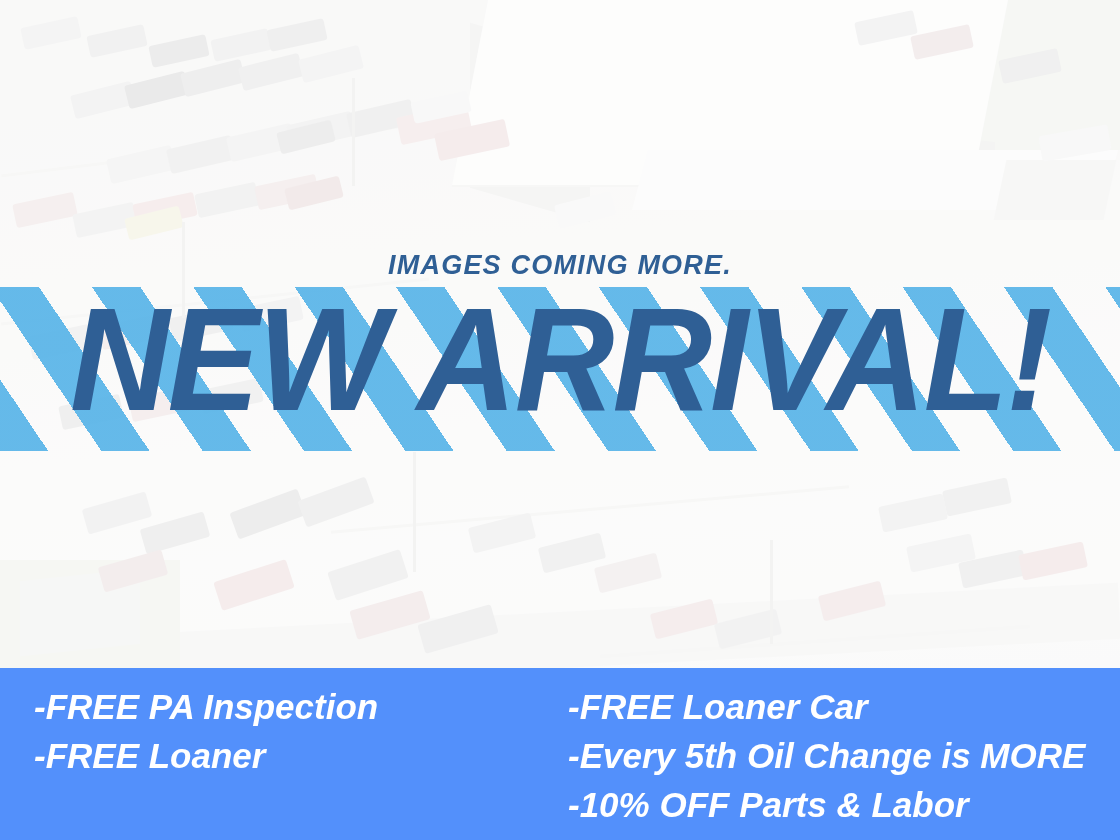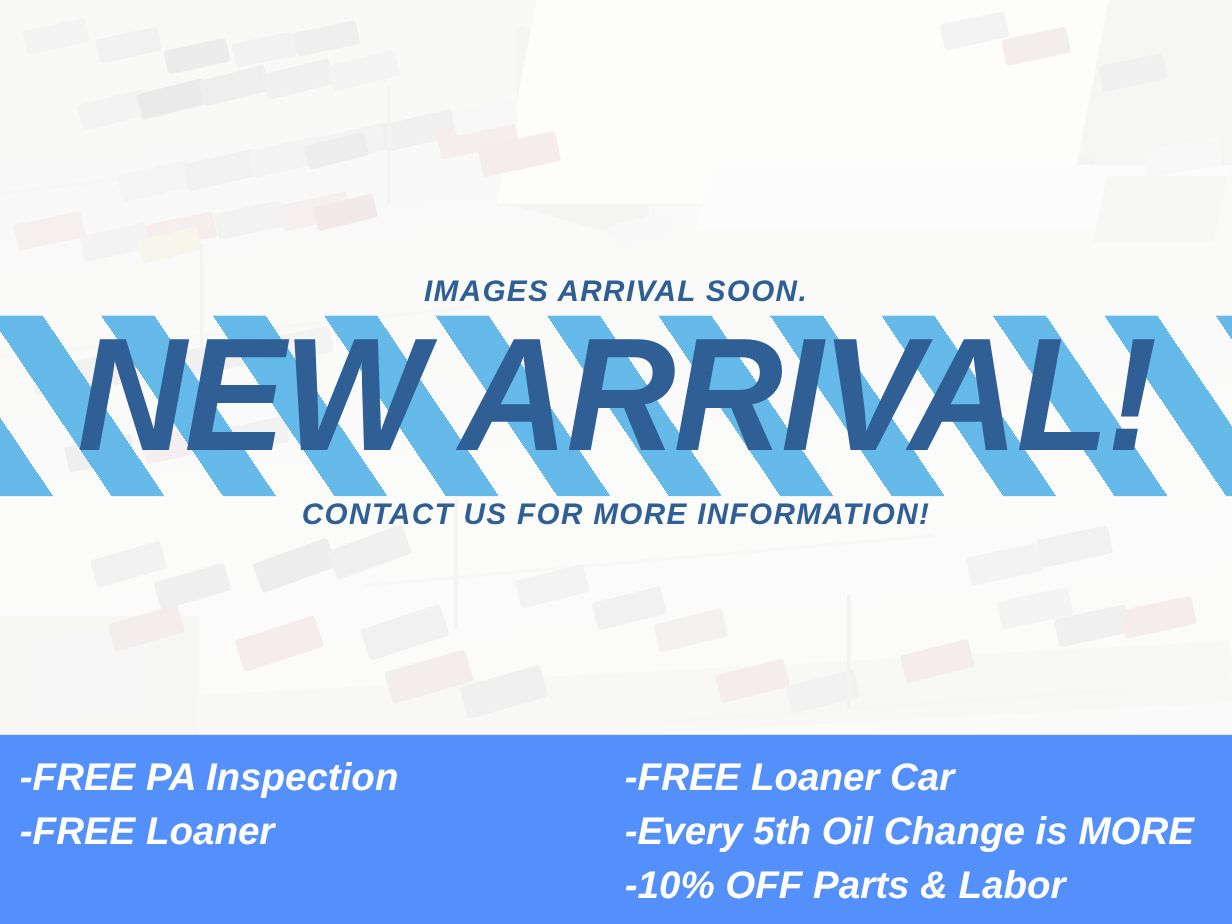--- a/index.html
+++ b/index.html
@@ -150,21 +150,21 @@
     display: flex;
     align-items: flex-start;
     box-sizing: border-box;
     padding-top: 14px;
   }
   .promo-col {
     display: flex;
     flex-direction: column;
     justify-content: flex-start;
   }
-  .promo-col-left  { width: 560px; padding-left: 18px; box-sizing: border-box; }
+  .promo-col-left  { width: 560px; padding-left: 34px; box-sizing: border-box; }
   .promo-col-right { width: 560px; padding-left: 8px;  box-sizing: border-box; }
 
   .promo-line {
     color: #ffffff;
     font-family: "Liberation Sans", sans-serif;
     font-weight: bold;
     font-style: italic;
     font-size: 35px;
     line-height: 49px;
     white-space: nowrap;
@@ -266,25 +266,24 @@
     <div class="car" style="left:960px; top:556px; width:66px; height:26px; background:#cccccc; transform:rotate(-12deg);"></div>
     <div class="car" style="left:1020px; top:548px; width:66px; height:26px; background:#ddc0c0; transform:rotate(-12deg);"></div>
     <div class="car" style="left:880px; top:500px; width:66px; height:26px; background:#d6d6d6; transform:rotate(-12deg);"></div>
     <div class="car" style="left:944px; top:484px; width:66px; height:26px; background:#d0d0d0; transform:rotate(-12deg);"></div>
 
     <div class="photo-veil"></div>
   </div>
 
   <div class="stripe-band"></div>
 
-  <div class="hl hl-sub-top">IMAGES ARRIVAL SOON.</div>
+  <div class="hl hl-sub-top">IMAGES COMING MORE.</div>
 
   <div class="hl hl-main">NEW ARRIVAL!</div>
 
-  <div class="hl hl-sub-bottom">CONTACT US FOR MORE INFORMATION!</div>
 
   <div class="promo">
 
     <div class="promo-col promo-col-left">
       <div class="promo-line">-FREE PA Inspection</div>
       <div class="promo-line">-FREE Loaner</div>
     </div>
 
     <div class="promo-col promo-col-right">
       <div class="promo-line">-FREE Loaner Car</div>

